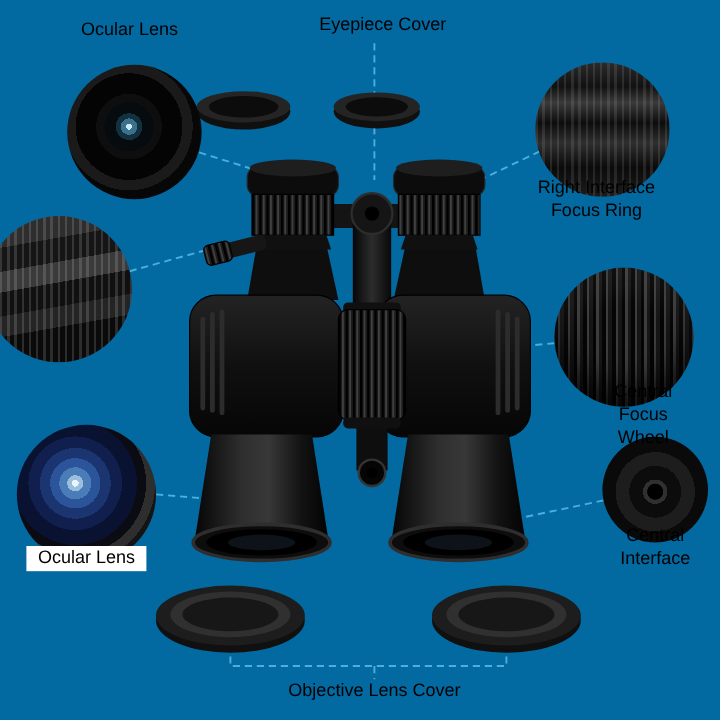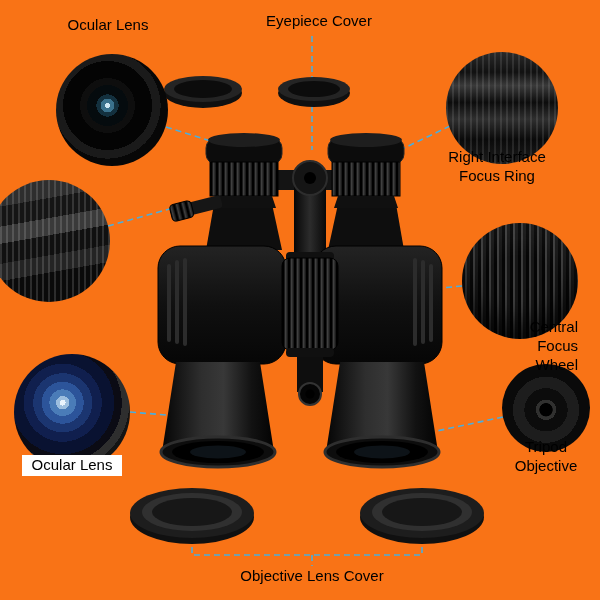--- a/index.html
+++ b/index.html
@@ -1,17 +1,17 @@
 <!DOCTYPE html>
 <html><head>
 <meta charset="utf-8">
 <style>
   html,body{margin:0;padding:0;background:#fff;}
   .page{
-    position:relative;width:600px;height:600px;background:#f97316;
+    position:relative;width:600px;height:600px;background:#0369a1;
     overflow:hidden;font-family:"Liberation Sans",sans-serif;
   }
   .scene{position:absolute;left:0;top:0;width:600px;height:600px;z-index:1;}
   .inset{position:absolute;border-radius:50%;z-index:2;}
   .label{
     position:absolute;z-index:3;color:#000;font-size:15px;line-height:1.25;
     text-align:center;
   }
   .label-on-photo{background:#ffffff;padding:1px 3px;}
   
@@ -172,18 +172,18 @@
   <div class="inset inset-eyepiece-top" style="left:56px;top:54px;width:112px;height:112px;"></div>
   <div class="inset inset-focusring" style="left:446px;top:52px;width:112px;height:112px;"></div>
   <div class="inset inset-knob" style="left:-12px;top:180px;width:122px;height:122px;"></div>
   <div class="inset inset-wheel" style="left:462px;top:223px;width:116px;height:116px;"></div>
   <div class="inset inset-lens" style="left:14px;top:354px;width:116px;height:116px;"></div>
   <div class="inset inset-tripod" style="left:502px;top:364px;width:88px;height:88px;"></div>
 
   <div class="label" style="left:48px;top:16px;width:120px;">Ocular Lens</div>
   <div class="label" style="left:250px;top:12px;width:138px;">Eyepiece Cover</div>
   <div class="label" style="left:442px;top:148px;width:110px;">Right Interface Focus Ring</div>
-  <div class="label" style="left:494px;top:318px;width:84px;text-align:right;">Central Focus Wheel</div>
+  <div class="label" style="left:494px;top:318px;width:84px;">Central Focus Wheel</div>
   <div class="label label-on-photo" style="left:22px;top:455px;width:94px;">Ocular Lens</div>
-  <div class="label" style="left:511px;top:438px;width:70px;">Tripod Objective</div>
+  <div class="label" style="left:511px;top:438px;width:70px;">Central Interface</div>
   <div class="label" style="left:227px;top:567px;width:170px;">Objective Lens Cover</div>
 
 </div>
 
 </body></html>

